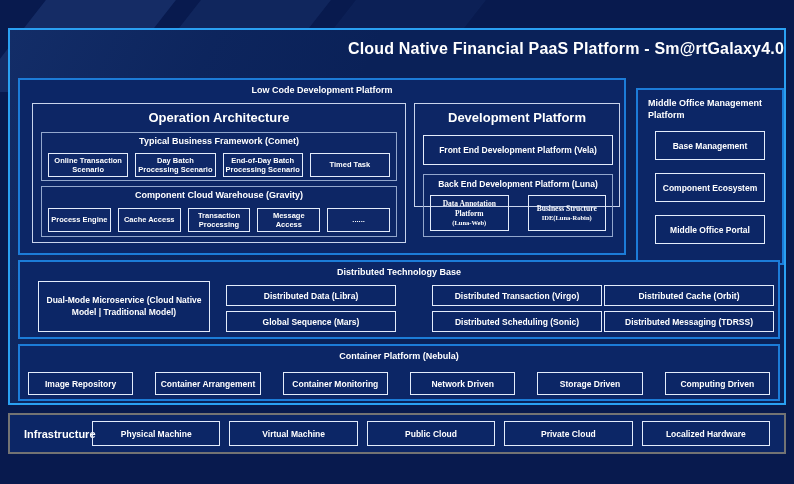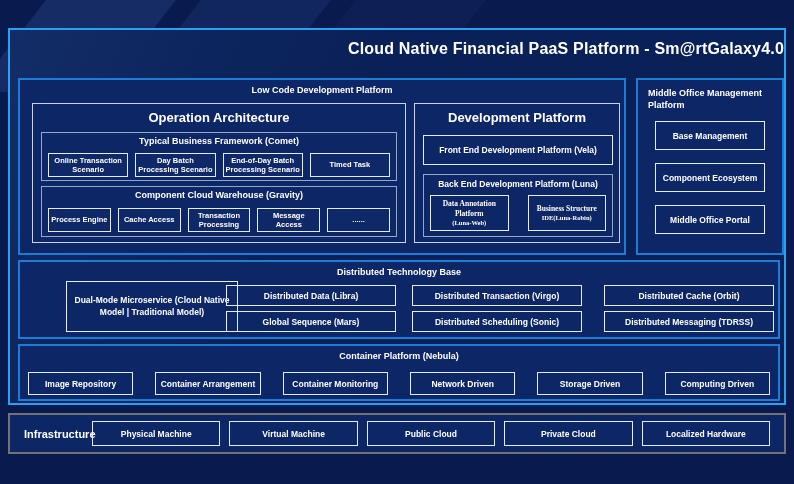--- a/index.html
+++ b/index.html
@@ -28,31 +28,31 @@
   }
 
   .section {
     position: absolute;
     border: 2px solid #1c7cd8;
     background: #0c2666;
   }
   .section-label { text-align: center; font-size: 9px; font-weight: bold; padding-top: 5px; }
 
   .lowcode   { left: 8px;  top: 48px;  width: 608px; height: 177px; }
-  .midoffice { left: 626px; top: 48px; width: 148px; height: 177px; }
+  .midoffice { left: 626px; top: 58px; width: 148px; height: 177px; }
   .distrib   { left: 8px;  top: 230px; width: 762px; height: 79px; }
   .containr  { left: 8px;  top: 314px; width: 762px; height: 57px; }
 
   .big-box {
     position: absolute; border: 1px solid #c9d4ec; background: rgba(16,40,100,0.35);
   }
   .big-box-title { text-align: center; font-size: 13px; font-weight: bold; padding-top: 6px; }
 
   .op-box  { left: 12px; top: 23px; width: 374px; height: 140px; }
-  .dev-box { left: 394px; top: 23px; width: 206px; height: 140px; }
+  .dev-box { left: 394px; top: 23px; width: 206px; height: 104px; }
 
   .sub-box {
     position: absolute; border: 1px solid #93a7cd;
   }
   .sub-label { text-align: center; font-size: 9px; font-weight: bold; padding-top: 3px; }
 
   .comet   { left: 8px; top: 28px; width: 356px; height: 49px; }
   .gravity { left: 8px; top: 82px; width: 356px; height: 51px; }
 
   .item-row { position: absolute; left: 6px; right: 6px; display: flex; gap: 7px; }
@@ -89,25 +89,25 @@
     position: absolute; left: 17px; width: 110px; height: 29px;
     border: 1px solid #e4ecfb;
     display: flex; align-items: center; justify-content: center;
     font-size: 8.5px; font-weight: bold; text-align: center;
   }
 
   .micro-box {
     position: absolute; left: 18px; top: 19px; width: 172px; height: 51px;
     border: 1px solid #e4ecfb;
     display: flex; align-items: center; justify-content: center; text-align: center;
-    font-size: 8.5px; font-weight: bold; line-height: 1.35; padding: 2px 6px; margin-left: 28px;
+    font-size: 8.5px; font-weight: bold; line-height: 1.35; padding: 2px 6px;
   }
   .dcol { position: absolute; top: 23px; width: 170px; display: flex; flex-direction: column; gap: 5px; }
   .dcol.c0 { left: 206px; }
-  .dcol.c1 { left: 392px; border-radius: 13px; }
+  .dcol.c1 { left: 412px; border-radius: 13px; }
   .dcol.c2 { left: 584px; }
   .ditem {
     height: 21px; border: 1px solid #e4ecfb;
     display: flex; align-items: center; justify-content: center;
     font-size: 8.5px; font-weight: bold; text-align: center;
   }
 
   .cont-row { position: absolute; left: 8px; right: 8px; top: 26px; display: flex; gap: 22px; }
   .cont-item {
     flex: 1; height: 23px; border: 1px solid #e4ecfb;

